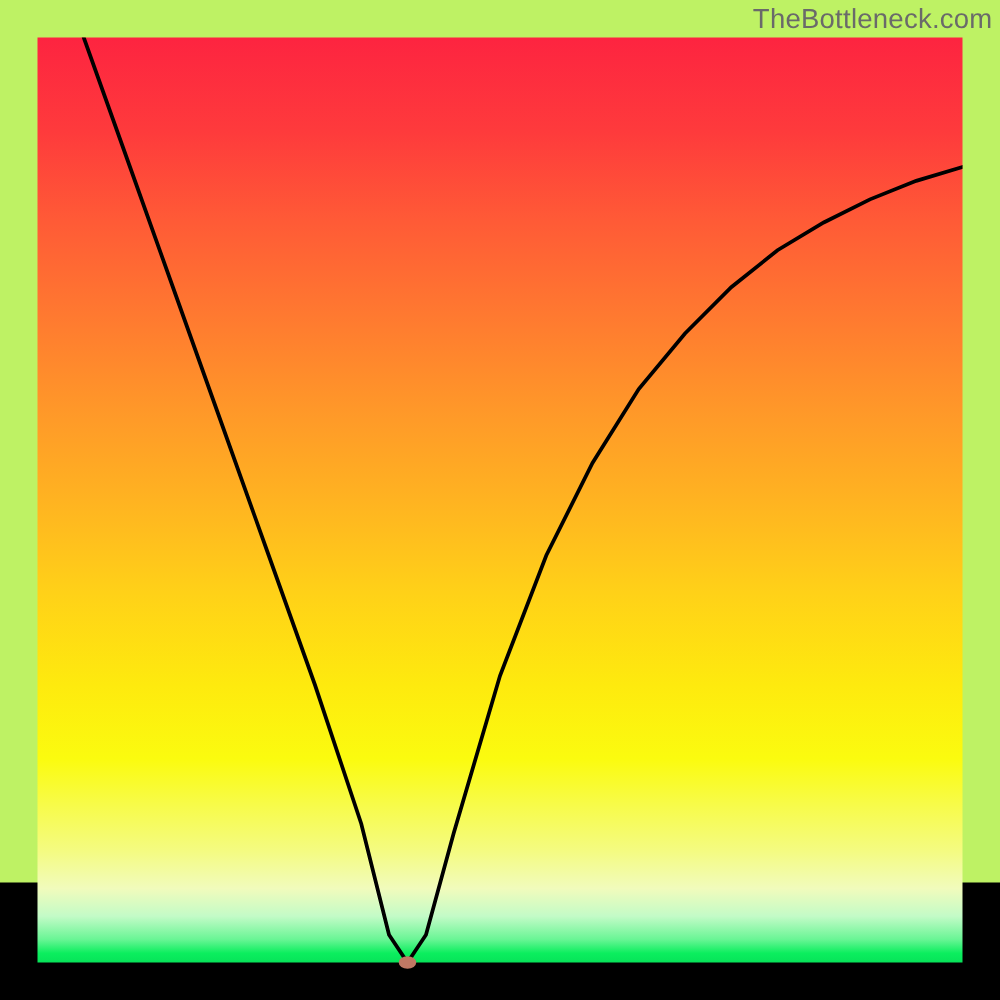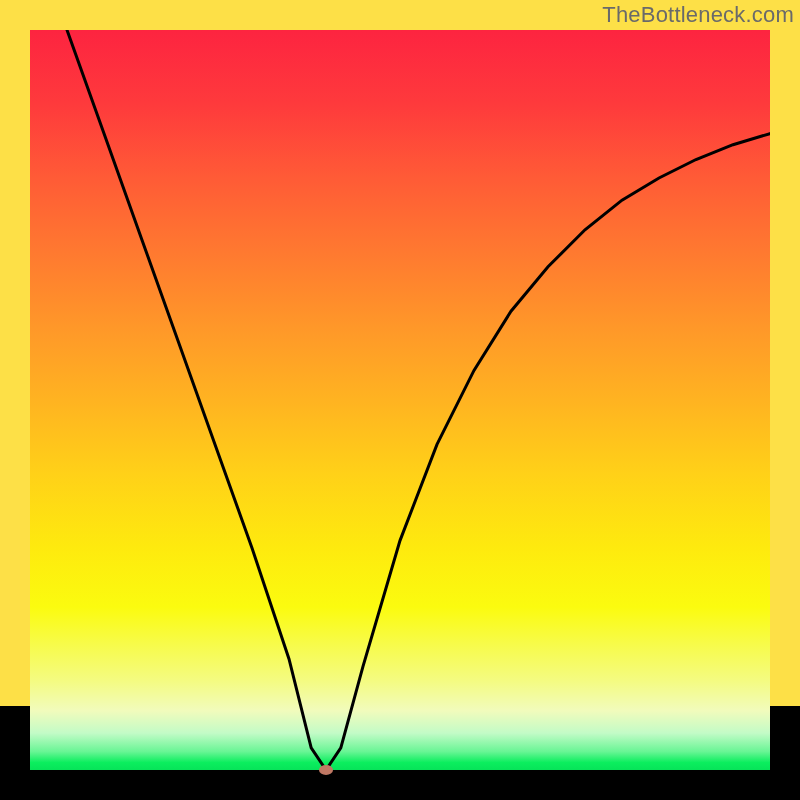--- a/index.html
+++ b/index.html
@@ -8,21 +8,21 @@
     width: 800px;
     height: 800px;
     overflow: hidden;
     background: #000;
     font-family: Arial, Helvetica, sans-serif;
   }
   .frame {
     position: relative;
     width: 800px;
     height: 706px;
-    background: #fde047;
+    background: #bef264;
   }
   .attribution {
     position: absolute;
     top: 2px;
     right: 6px;
     color: #6a6a6a;
     font-size: 22px;
     font-weight: 400;
     letter-spacing: 0.2px;
     z-index: 5;

